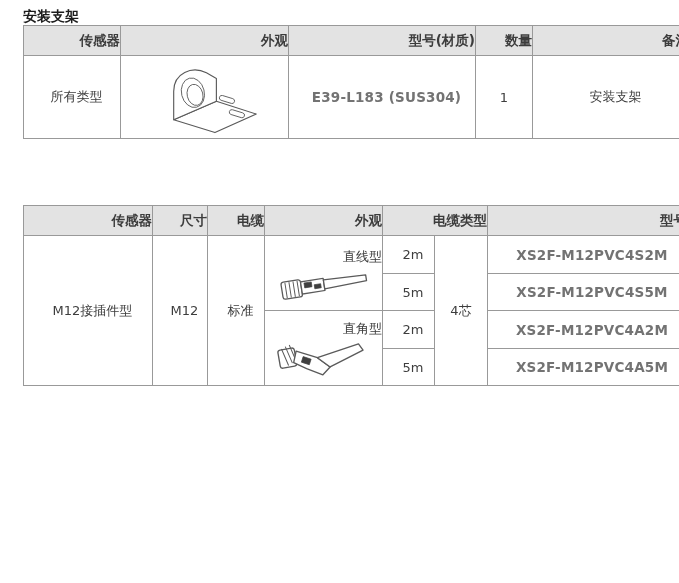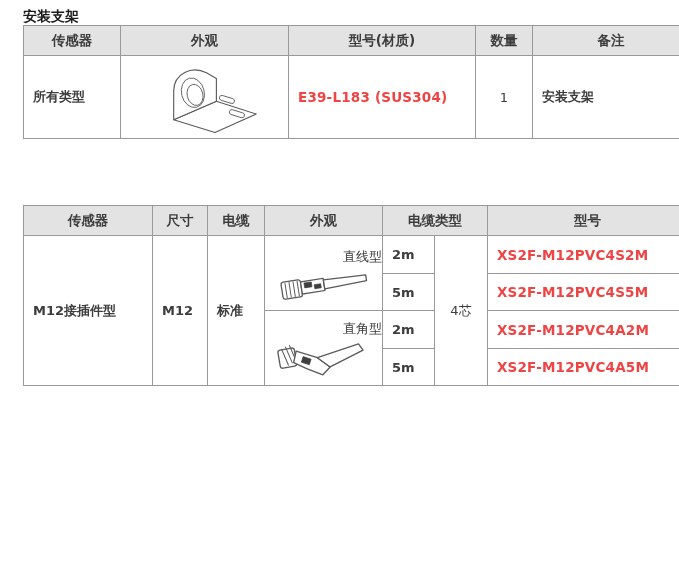--- a/index.html
+++ b/index.html
@@ -24,28 +24,28 @@
   }
   th,td{
     border:1px solid #999999;
     vertical-align:middle;
     padding:0;
     overflow:hidden;
   }
   th{
     background:#e3e3e3;
     font-weight:bold;color:#3c3c3c;
-    font-size:13.5px;height:29px;text-align:center;
+    font-size:13.5px;height:29px;text-align:right;
   }
   .t1{width:666px;}
   .t2{width:664px;}
-  td.pad-l{padding-left:9px;text-align:left;font-weight:bold;}
+  td.pad-l{padding-left:9px;text-align:center;}
   td.center{text-align:center;}
   .model{
-    font-weight:bold;color:#ef4444;font-size:13.5px;
+    font-weight:bold;color:#737373;font-size:13.5px;
     letter-spacing:.2px;
     margin-top:20px;
   }
   .sensor-2line div{line-height:24px;}
   .img-cell{text-align:center;}
   .appearance-cell .app-label{
     display:block;text-align:right;
     font-size:13px;color:#3a3a3a;
     padding-top:5px;line-height:16px;
   }

